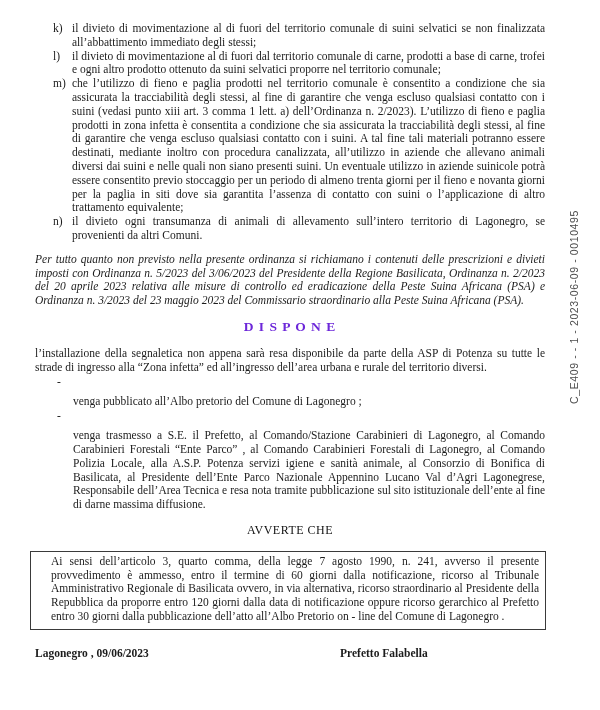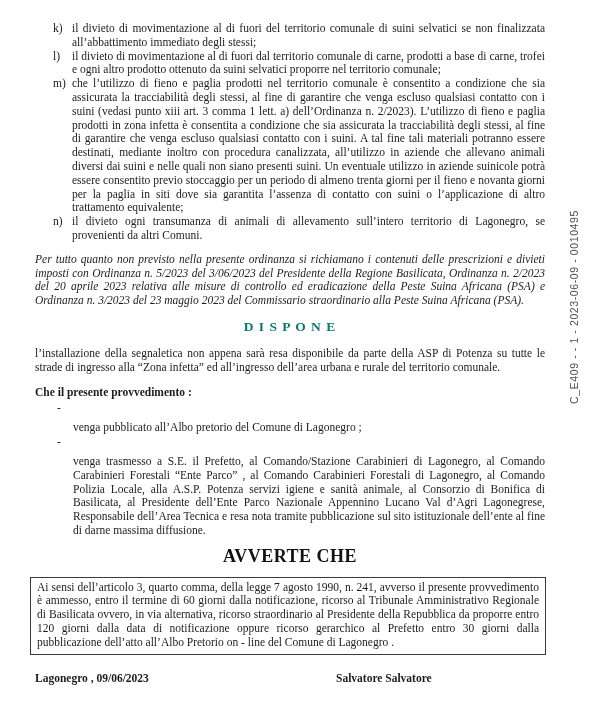--- a/index.html
+++ b/index.html
@@ -27,42 +27,42 @@
   .list-item .item-text { flex: 1; text-align: justify; }
   .para { text-align: justify; }
   .para-reference { margin-top: 10px; font-style: italic; }
   .dispone {
     margin-top: 12px;
     margin-bottom: 13px;
     text-align: center;
     font-size: 13.5px;
     font-weight: bold;
     letter-spacing: 1px;
-    color: #0f766e;
+    color: #6d28d9;
   }
   .subheading {
     margin-top: 12px;
     font-weight: bold;
   }
   .dash-list { list-style: none; margin-top: 1px; }
   .dash-item { display: flex; margin-left: 22px; }
   .dash-item .dash-marker { width: 16px; flex-shrink: 0; }
   .dash-item .item-text { flex: 1; text-align: justify; margin-top: 20px; }
   .avverte {
     margin-top: 12px;
     margin-bottom: 13px;
     text-align: center;
-    font-size: 18px;
-    font-weight: bold;
+    font-size: 12px;
+    font-weight: normal;
     letter-spacing: 0.5px;
     color: #111;
   }
   .notice-box {
     border: 1.5px solid #3a3a3a;
-    padding: 3px 6px 5px 6px;
+    padding: 3px 6px 5px 20px;
     margin-left: -5px;
     margin-right: -1px;
   }
   .notice-box p { text-align: justify; }
   .doc-footer {
     margin-top: 17px;
     display: flex;
     align-items: center;
   }
   .place-date { font-weight: bold; }
@@ -109,23 +109,22 @@
       <li class="list-item">
         <span class="marker">n)</span>
         <span class="item-text">il divieto ogni transumanza di animali di allevamento  sull’intero territorio  di Lagonegro, se provenienti da altri Comuni.</span>
       </li>
     </ol>
 
     <p class="para para-reference">Per tutto quanto non previsto nella presente ordinanza si richiamano i contenuti delle prescrizioni e divieti imposti con Ordinanza n. 5/2023 del 3/06/2023 del Presidente della Regione Basilicata, Ordinanza n. 2/2023 del 20 aprile 2023 relativa alle misure di controllo ed eradicazione della Peste Suina Africana (PSA) e Ordinanza n. 3/2023 del 23 maggio 2023 del Commissario straordinario alla Peste Suina Africana (PSA).</p>
 
     <h2 class="dispone">D I S P O N E</h2>
 
-    <p class="para">l’installazione della segnaletica non appena sarà resa disponibile da parte della ASP di Potenza su tutte le strade di ingresso alla “Zona infetta” ed all’ingresso dell’area urbana e rurale del territorio comunale.</p>
+    <p class="para">l’installazione della segnaletica non appena sarà resa disponibile da parte della ASP di Potenza su tutte le strade di ingresso alla “Zona infetta” ed all’ingresso dell’area urbana e rurale del territorio diversi.</p>
 
-    <p class="subheading">Che il presente provvedimento :</p>
 
     <ul class="dash-list">
       <li class="dash-item">
         <span class="dash-marker">-</span>
         <span class="item-text">venga pubblicato all’Albo pretorio del Comune di Lagonegro ;</span>
       </li>
       <li class="dash-item">
         <span class="dash-marker">-</span>
         <span class="item-text">venga trasmesso a S.E. il Prefetto,  al Comando/Stazione Carabinieri di Lagonegro, al Comando Carabinieri Forestali “Ente Parco” , al Comando Carabinieri Forestali di Lagonegro, al Comando Polizia Locale, alla A.S.P. Potenza servizi igiene e sanità animale, al Consorzio di Bonifica di Basilicata, al Presidente dell’Ente Parco Nazionale Appennino Lucano Val d’Agri Lagonegrese, Responsabile dell’Area Tecnica e resa nota tramite pubblicazione sul sito istituzionale dell’ente al fine di darne massima diffusione.</span>
       </li>
@@ -133,20 +132,20 @@
 
     <h2 class="avverte">AVVERTE CHE</h2>
 
     <div class="notice-box">
       <p>Ai sensi dell’articolo 3, quarto comma, della legge 7 agosto 1990, n. 241, avverso il presente provvedimento è ammesso, entro il termine di 60 giorni dalla notificazione, ricorso al Tribunale Amministrativo Regionale di Basilicata ovvero, in via alternativa, ricorso straordinario al Presidente della Repubblica da proporre entro 120 giorni dalla data di notificazione oppure ricorso gerarchico al Prefetto entro 30 giorni dalla pubblicazione dell’atto all’Albo Pretorio on - line del Comune di Lagonegro       .</p>
     </div>
 
     <div class="doc-footer">
       <div class="place-date">Lagonegro , 09/06/2023</div>
       <div class="signature">
-        <div class="sig-name">Salvatore Salvatore</div>
+        <div class="sig-name">Prefetto Falabella</div>
       </div>
     </div>
 
   </div>
 
   <div class="protocol">C_E409 -  - 1 - 2023-06-09 - 0010495</div>
 </div>
 
 </body></html>

